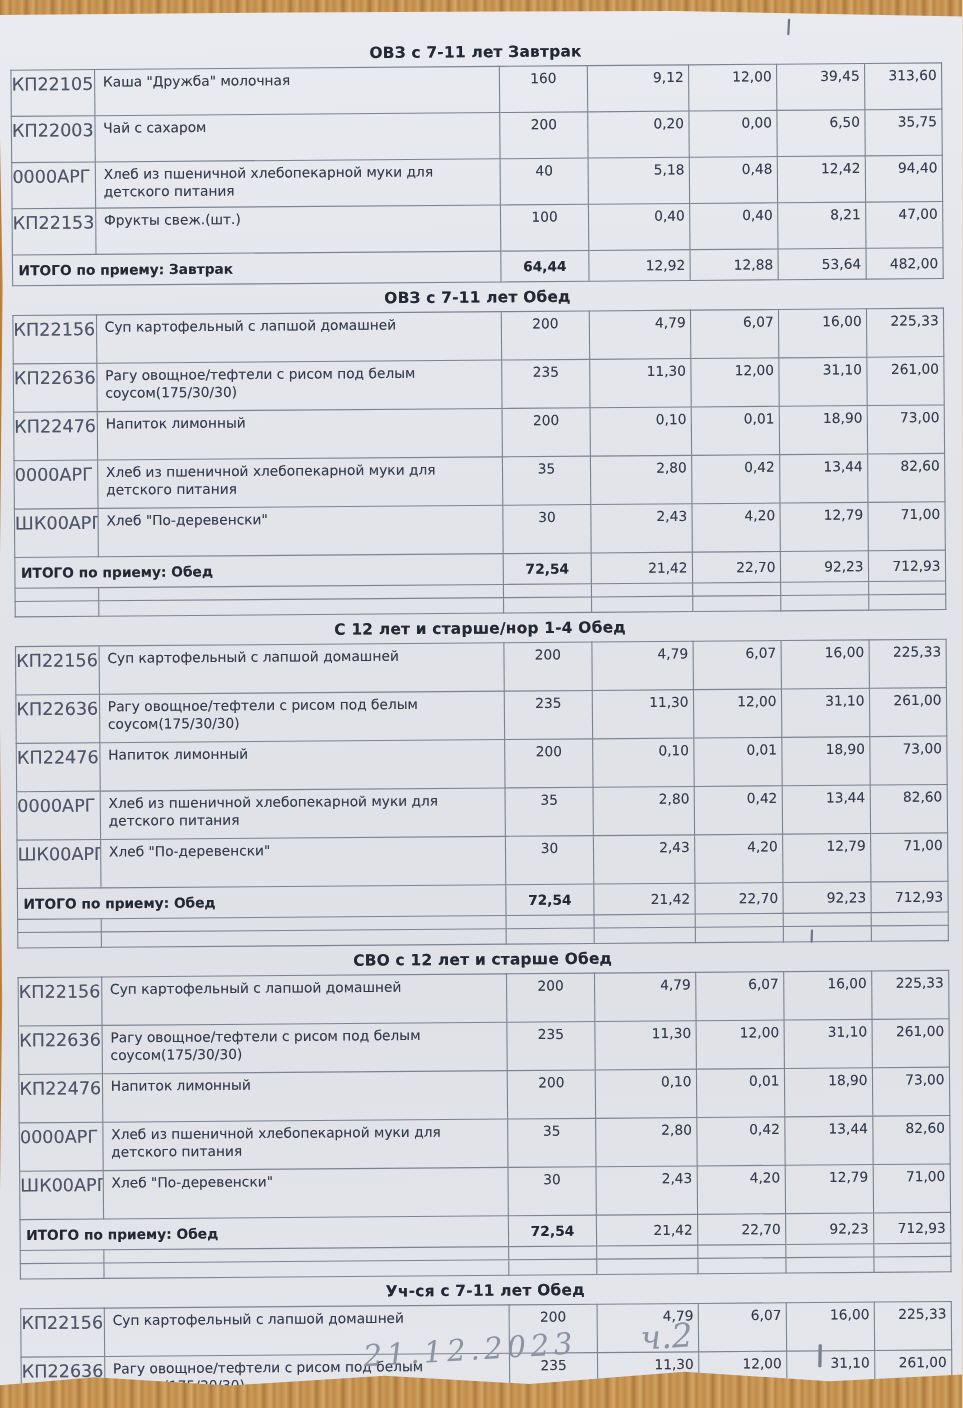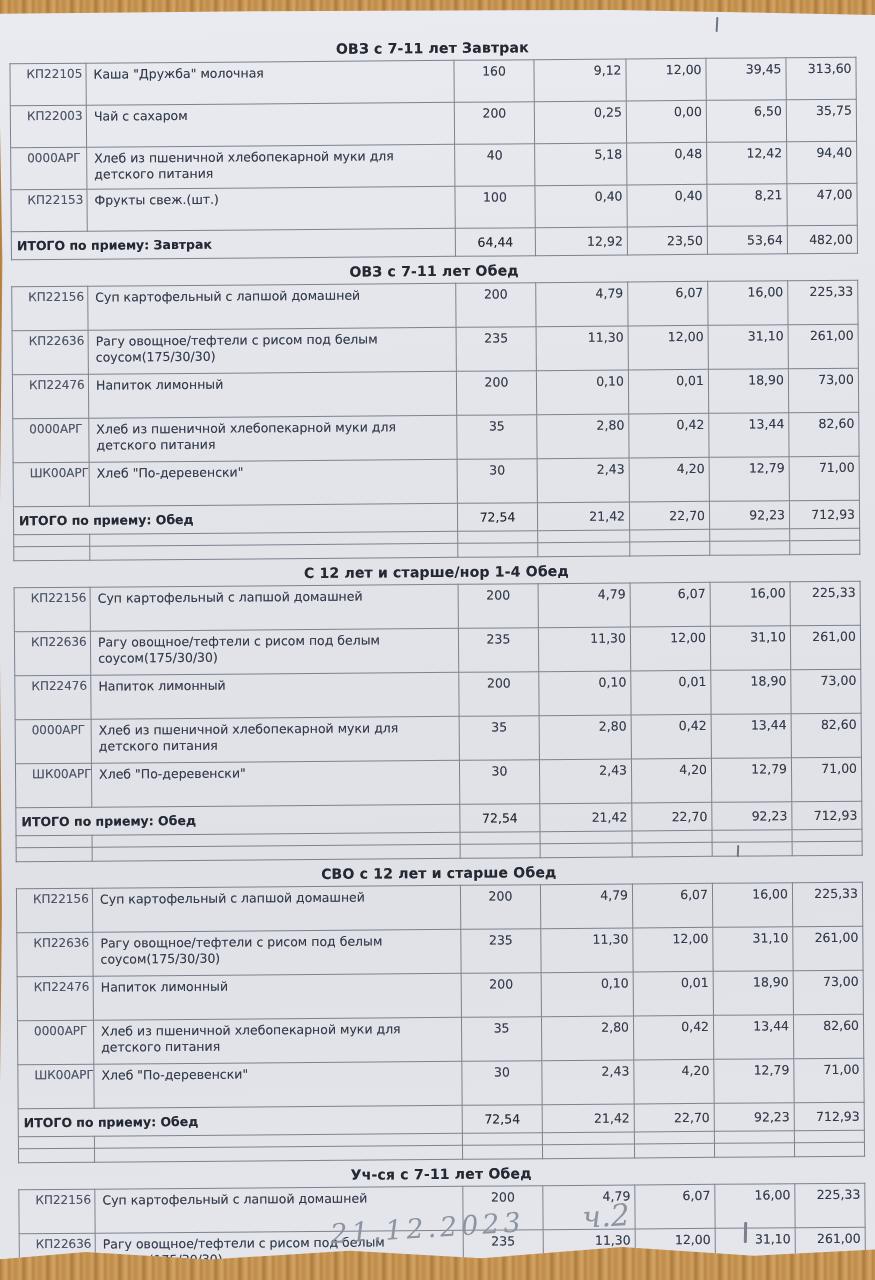--- a/index.html
+++ b/index.html
@@ -54,27 +54,27 @@
     font-size:12.5px;
     line-height:1.25;
     color:#333a4a;
     vertical-align:top;
     padding:3px 4px 2px 4px;
     overflow:hidden;
     text-shadow:0 0 .5px rgba(51,58,74,.4);
   }
   tr.food td{height:38px;}
   .breakfast tr.food td{height:36px;}
-  tr.food td.code{font-size:12px;color:#4e5568;padding-left:16px;}
+  tr.food td.code{font-size:16px;color:#4e5568;padding-left:0;}
   tr.food td.name{padding-left:7px;}
   td.qty{text-align:center;}
   td.num{text-align:right;padding-right:7px;}
   tr.total td{height:22px;vertical-align:middle;}
   tr.total td.tlabel{font-weight:bold;font-size:12.5px;padding-left:5px;color:#232833;}
-  tr.total td.qty{font-weight:normal;color:#232833;}
+  tr.total td.qty{font-weight:bold;color:#232833;}
   tr.filler-a td{height:11px;padding:0;}
   tr.filler-b td{height:13px;padding:0;}
   .handwriting{
     position:absolute;
     left:330px; top:1206px;
     transform:rotate(-3.5deg);
     font-family:"DejaVu Serif", serif;
     font-style:italic;
     color:#8c93a1;
     white-space:nowrap;
@@ -115,21 +115,21 @@
               <td class="qty">160</td>
               <td class="num">9,12</td>
               <td class="num">12,00</td>
               <td class="num">39,45</td>
               <td class="num">313,60</td>
             </tr>
             <tr class="food">
               <td class="code">КП22003</td>
               <td class="name">Чай с сахаром</td>
               <td class="qty">200</td>
-              <td class="num">0,25</td>
+              <td class="num">0,20</td>
               <td class="num">0,00</td>
               <td class="num">6,50</td>
               <td class="num">35,75</td>
             </tr>
             <tr class="food">
               <td class="code">0000АРГ</td>
               <td class="name">Хлеб из пшеничной хлебопекарной муки для детского питания</td>
               <td class="qty">40</td>
               <td class="num">5,18</td>
               <td class="num">0,48</td>
@@ -142,21 +142,21 @@
               <td class="qty">100</td>
               <td class="num">0,40</td>
               <td class="num">0,40</td>
               <td class="num">8,21</td>
               <td class="num">47,00</td>
             </tr>
             <tr class="total">
               <td class="tlabel" colspan="2">ИТОГО по приему: Завтрак</td>
               <td class="qty">64,44</td>
               <td class="num">12,92</td>
-              <td class="num">23,50</td>
+              <td class="num">12,88</td>
               <td class="num">53,64</td>
               <td class="num">482,00</td>
             </tr>
           </tbody>
     </table>
   </section>
 
   <section class="menu-section lunch">
     <div class="sec-title">ОВЗ с 7-11 лет Обед</div>
     <table class="menu-table">

